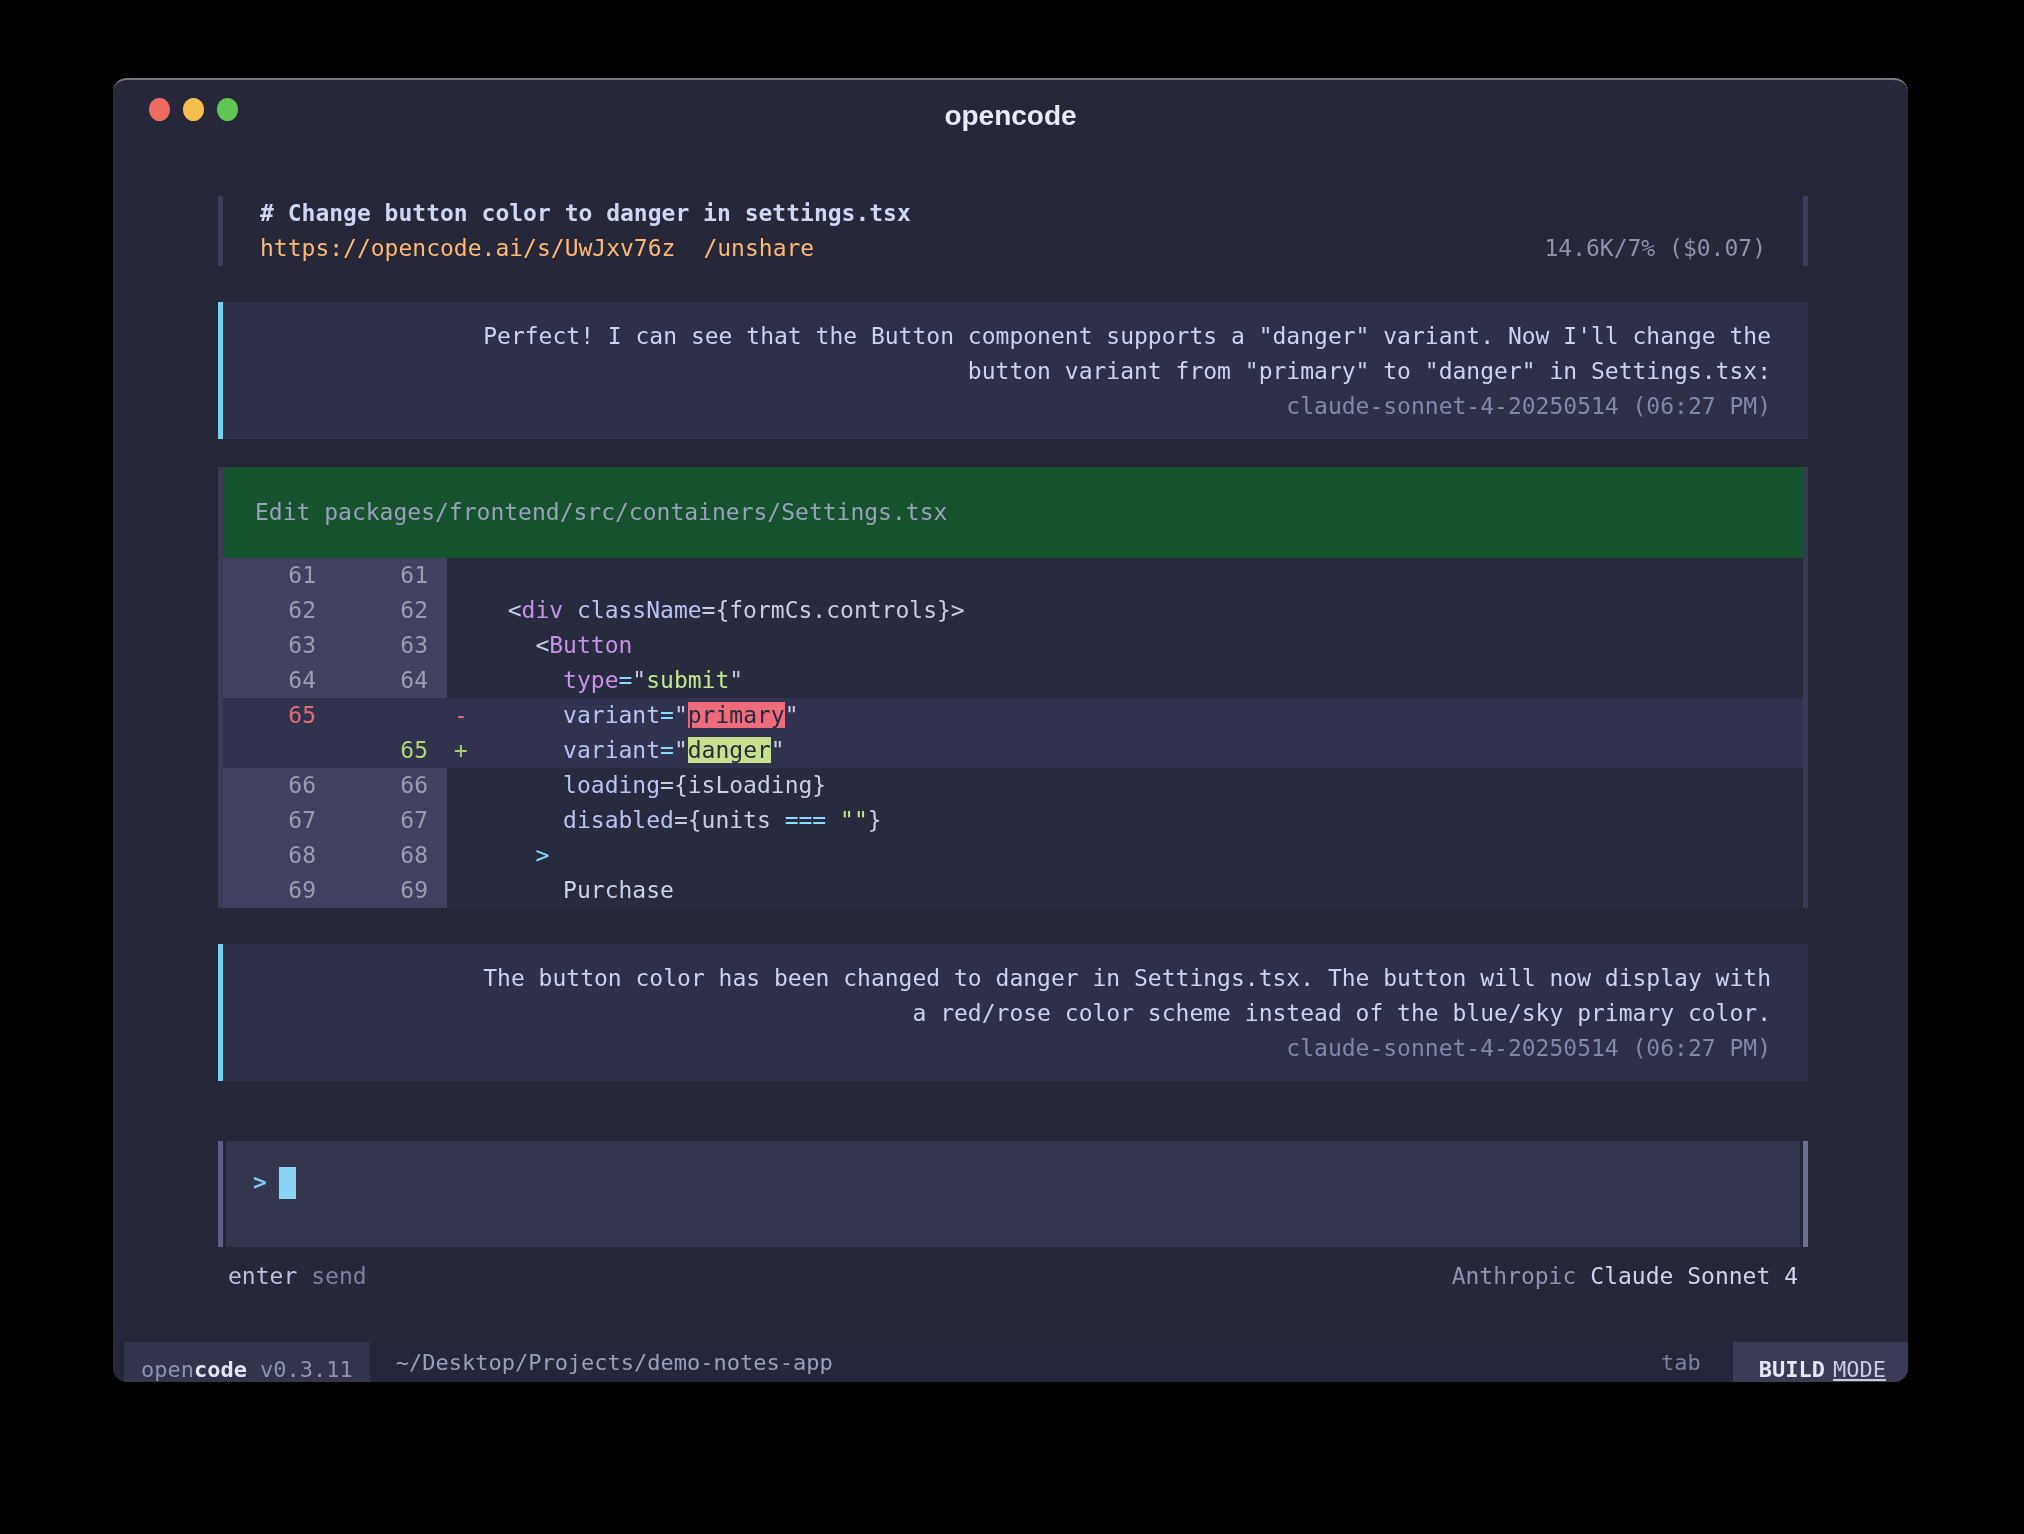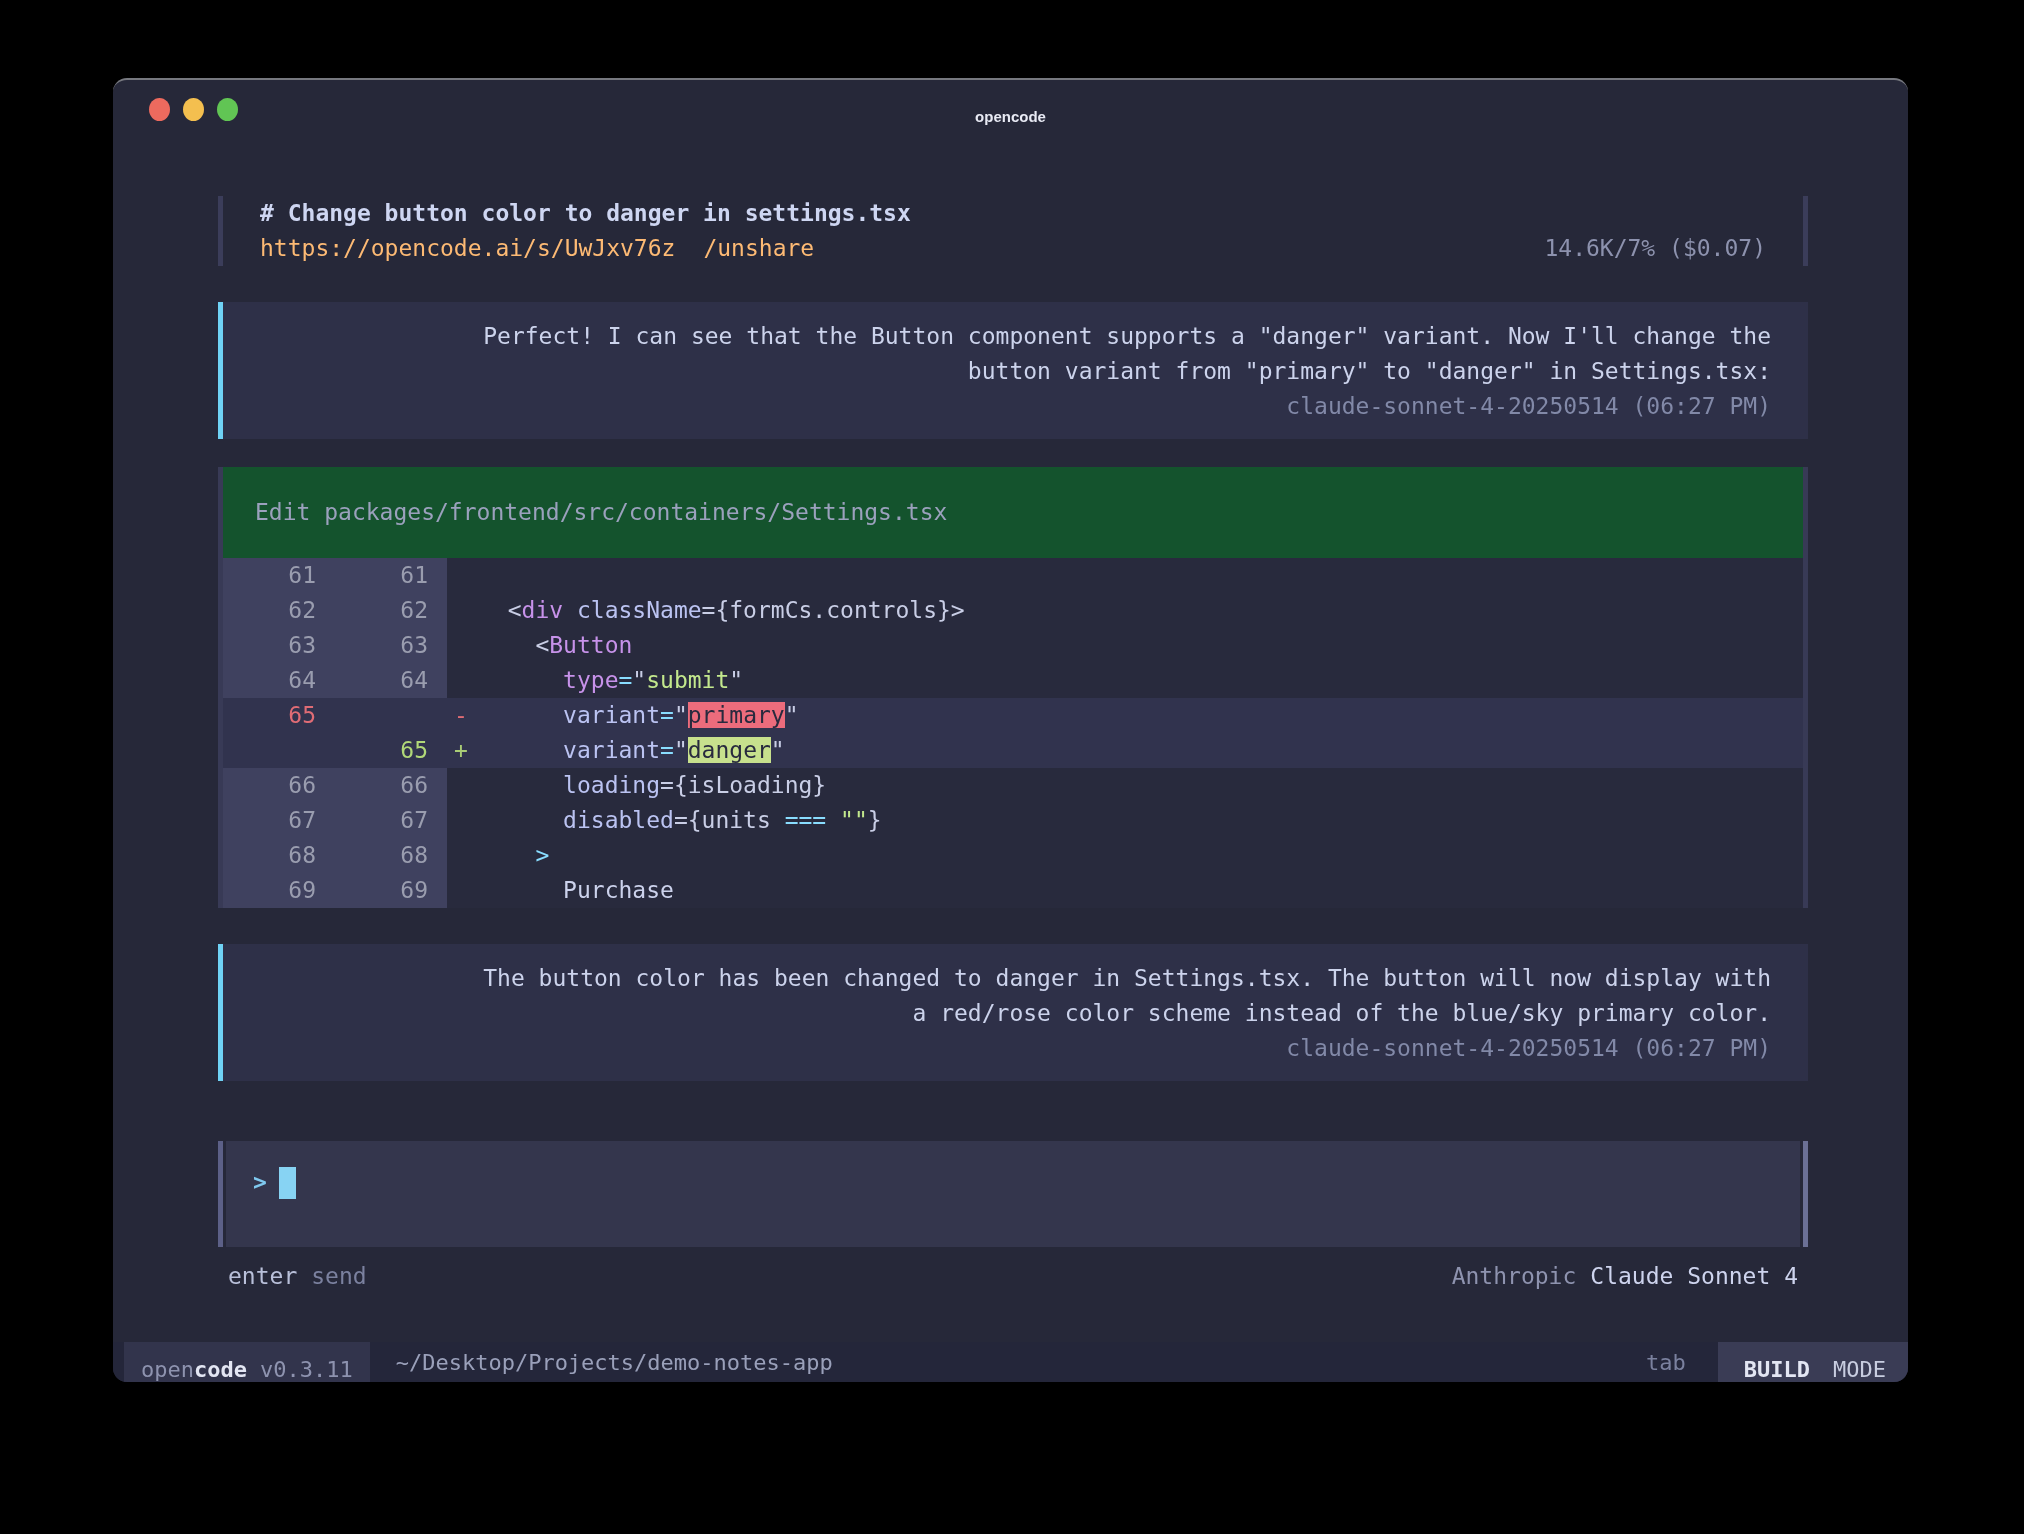--- a/index.html
+++ b/index.html
@@ -12,21 +12,21 @@
     border-top:2px solid #76787f; overflow:hidden;
   }
 
   
   .titlebar { height:58px; position:relative; display:flex; align-items:center; justify-content:center; flex:none; }
   .lights { position:absolute; left:36px; top:0; height:100%; display:flex; align-items:center; gap:13px; }
   .light { width:21px; height:23px; border-radius:50%; }
   .light.red { background:#ed6a5e; }
   .light.yellow { background:#f4bf4f; }
   .light.green { background:#61c554; }
-  .wtitle { font-family:"Liberation Sans","DejaVu Sans",sans-serif; font-weight:bold; font-size:15px; color:#e8eaf4; margin-top:14px; }
+  .wtitle { font-family:"Liberation Sans","DejaVu Sans",sans-serif; font-weight:bold; font-size:28px; color:#e8eaf4; margin-top:14px; }
 
   .content { flex:1 1 auto; display:flex; flex-direction:column; padding:0 100px 0 105px; }
 
   
   .session { margin-top:58px; display:flex; justify-content:space-between; align-items:flex-end;
              border-left:5px solid #3b3d5a; border-right:5px solid #3b3d5a; padding:0 37px; height:70px; flex:none; }
   .session .line { line-height:35px; white-space:pre; }
   .session-title { font-weight:bold; color:#ced6f2; }
   .session-url { color:#fdba74; }
   .session-url .unshare { margin-left:28px; }
@@ -82,21 +82,21 @@
   .chip { display:flex; align-items:flex-end; padding:0 17px; }
   .chip-app { background:#32344c; margin-left:11px; }
   .app-open { color:#8e93af; }
   .app-code { color:#e3e6f3; font-weight:bold; }
   .app-ver { color:#8e93af; margin-left:13px; }
   .cwd { display:flex; align-items:center; margin-left:26px; color:#9aa0ba; }
   .sb-spacer { flex:1 1 auto; }
   .tab-hint { display:flex; align-items:center; color:#7b819f; margin-right:32px;margin-left:8px; }
   .chip-mode { background:#3a3c55; padding:0 22px 0 26px; }
   .mode-build { color:#e3e6f3; font-weight:bold; }
-  .mode-mode { color:#c8cde0; margin-left:23px; }
+  .mode-mode { color:#c8cde0; margin-left:8px;text-decoration:underline; }
 </style>
 </head>
 <body>
 
 <div class="window">
 
   <div class="titlebar">
     <div class="lights">
       <div class="light red"></div>
       <div class="light yellow"></div>

